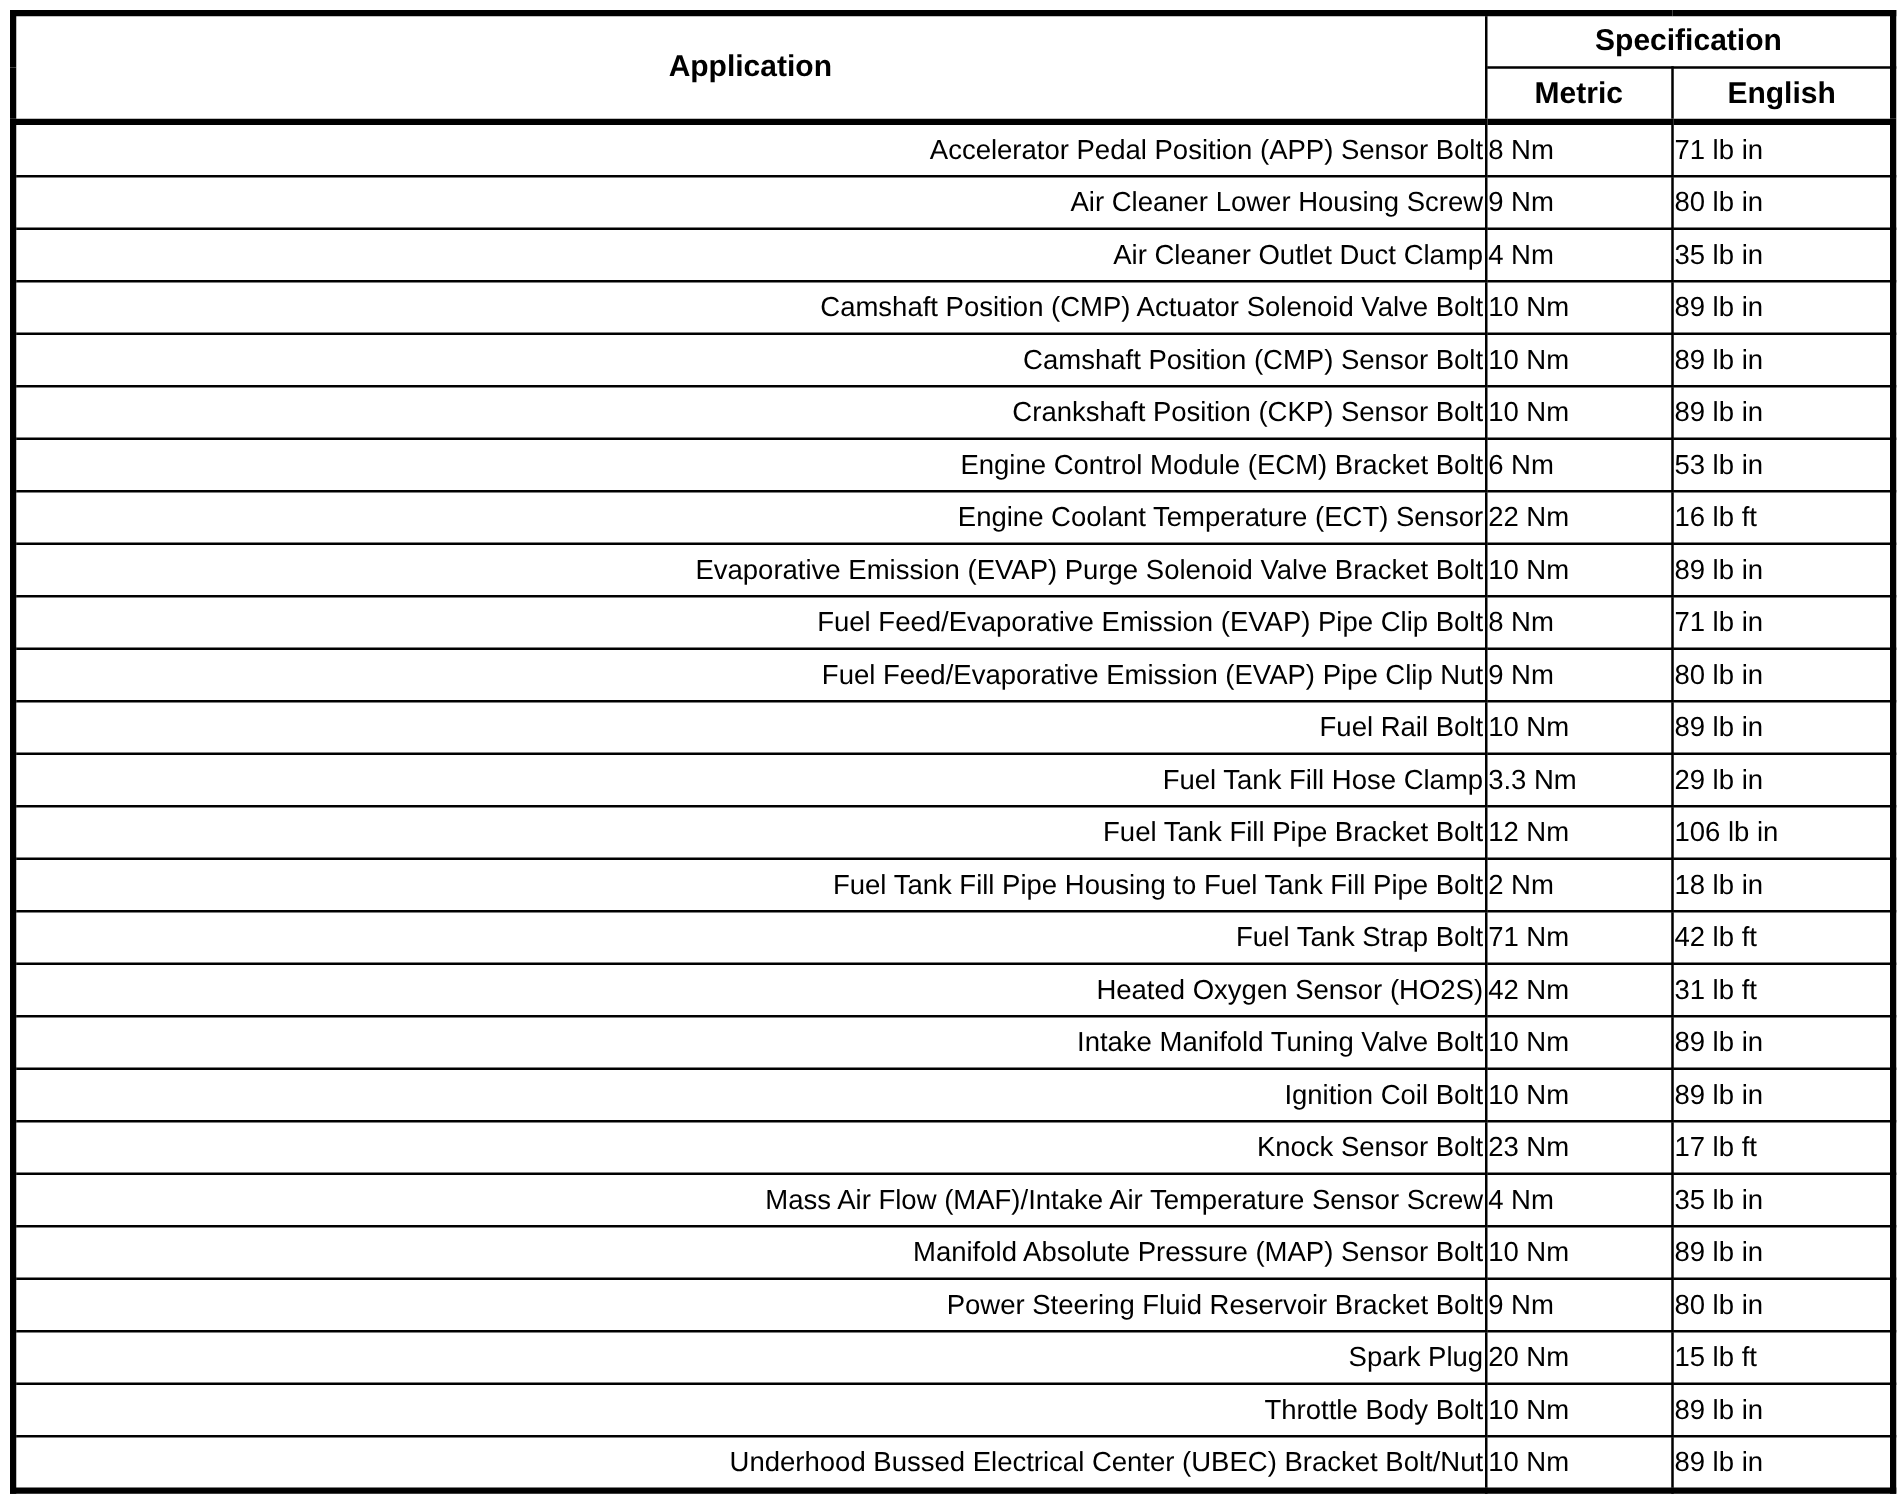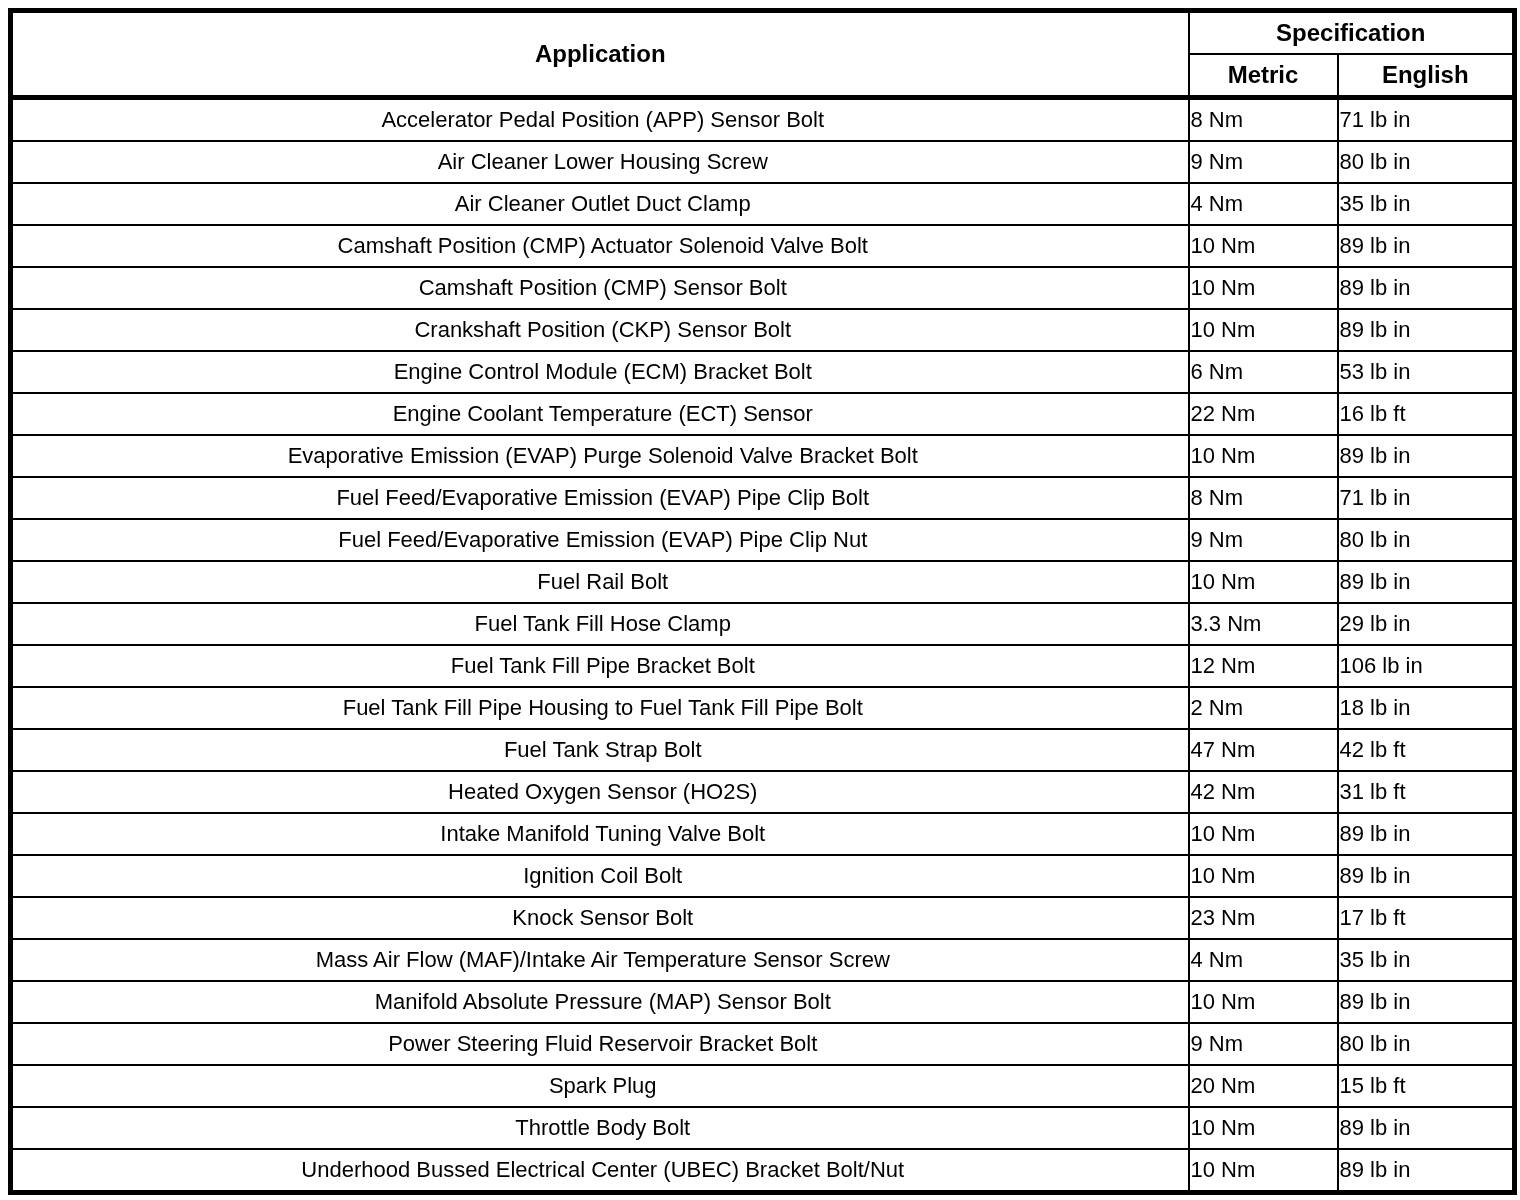--- a/index.html
+++ b/index.html
@@ -40,21 +40,21 @@
   
   .spec-table thead th.hdr-bottom {
     border-bottom: 5px solid #000000;
   }
   .spec-table tbody td {
     height: 38px;
     font-size: 22px;
     vertical-align: middle;
   }
   .spec-table tbody td.c-app {
-    text-align: center;
+    text-align: right;
     padding-left: 6px;
   }
   .spec-table tbody td.c-val {
     text-align: left;
   }
   col.col-app { width: 1178px; }
   col.col-metric { width: 149px; }
   col.col-english { width: 177px; }
 </style>
 </head>
@@ -147,21 +147,21 @@
         <td class="c-val">12 Nm</td>
         <td class="c-val">106 lb in</td>
       </tr>
       <tr>
         <td class="c-app">Fuel Tank Fill Pipe Housing to Fuel Tank Fill Pipe Bolt</td>
         <td class="c-val">2 Nm</td>
         <td class="c-val">18 lb in</td>
       </tr>
       <tr>
         <td class="c-app">Fuel Tank Strap Bolt</td>
-        <td class="c-val">47 Nm</td>
+        <td class="c-val">71 Nm</td>
         <td class="c-val">42 lb ft</td>
       </tr>
       <tr>
         <td class="c-app">Heated Oxygen Sensor (HO2S)</td>
         <td class="c-val">42 Nm</td>
         <td class="c-val">31 lb ft</td>
       </tr>
       <tr>
         <td class="c-app">Intake Manifold Tuning Valve Bolt</td>
         <td class="c-val">10 Nm</td>

